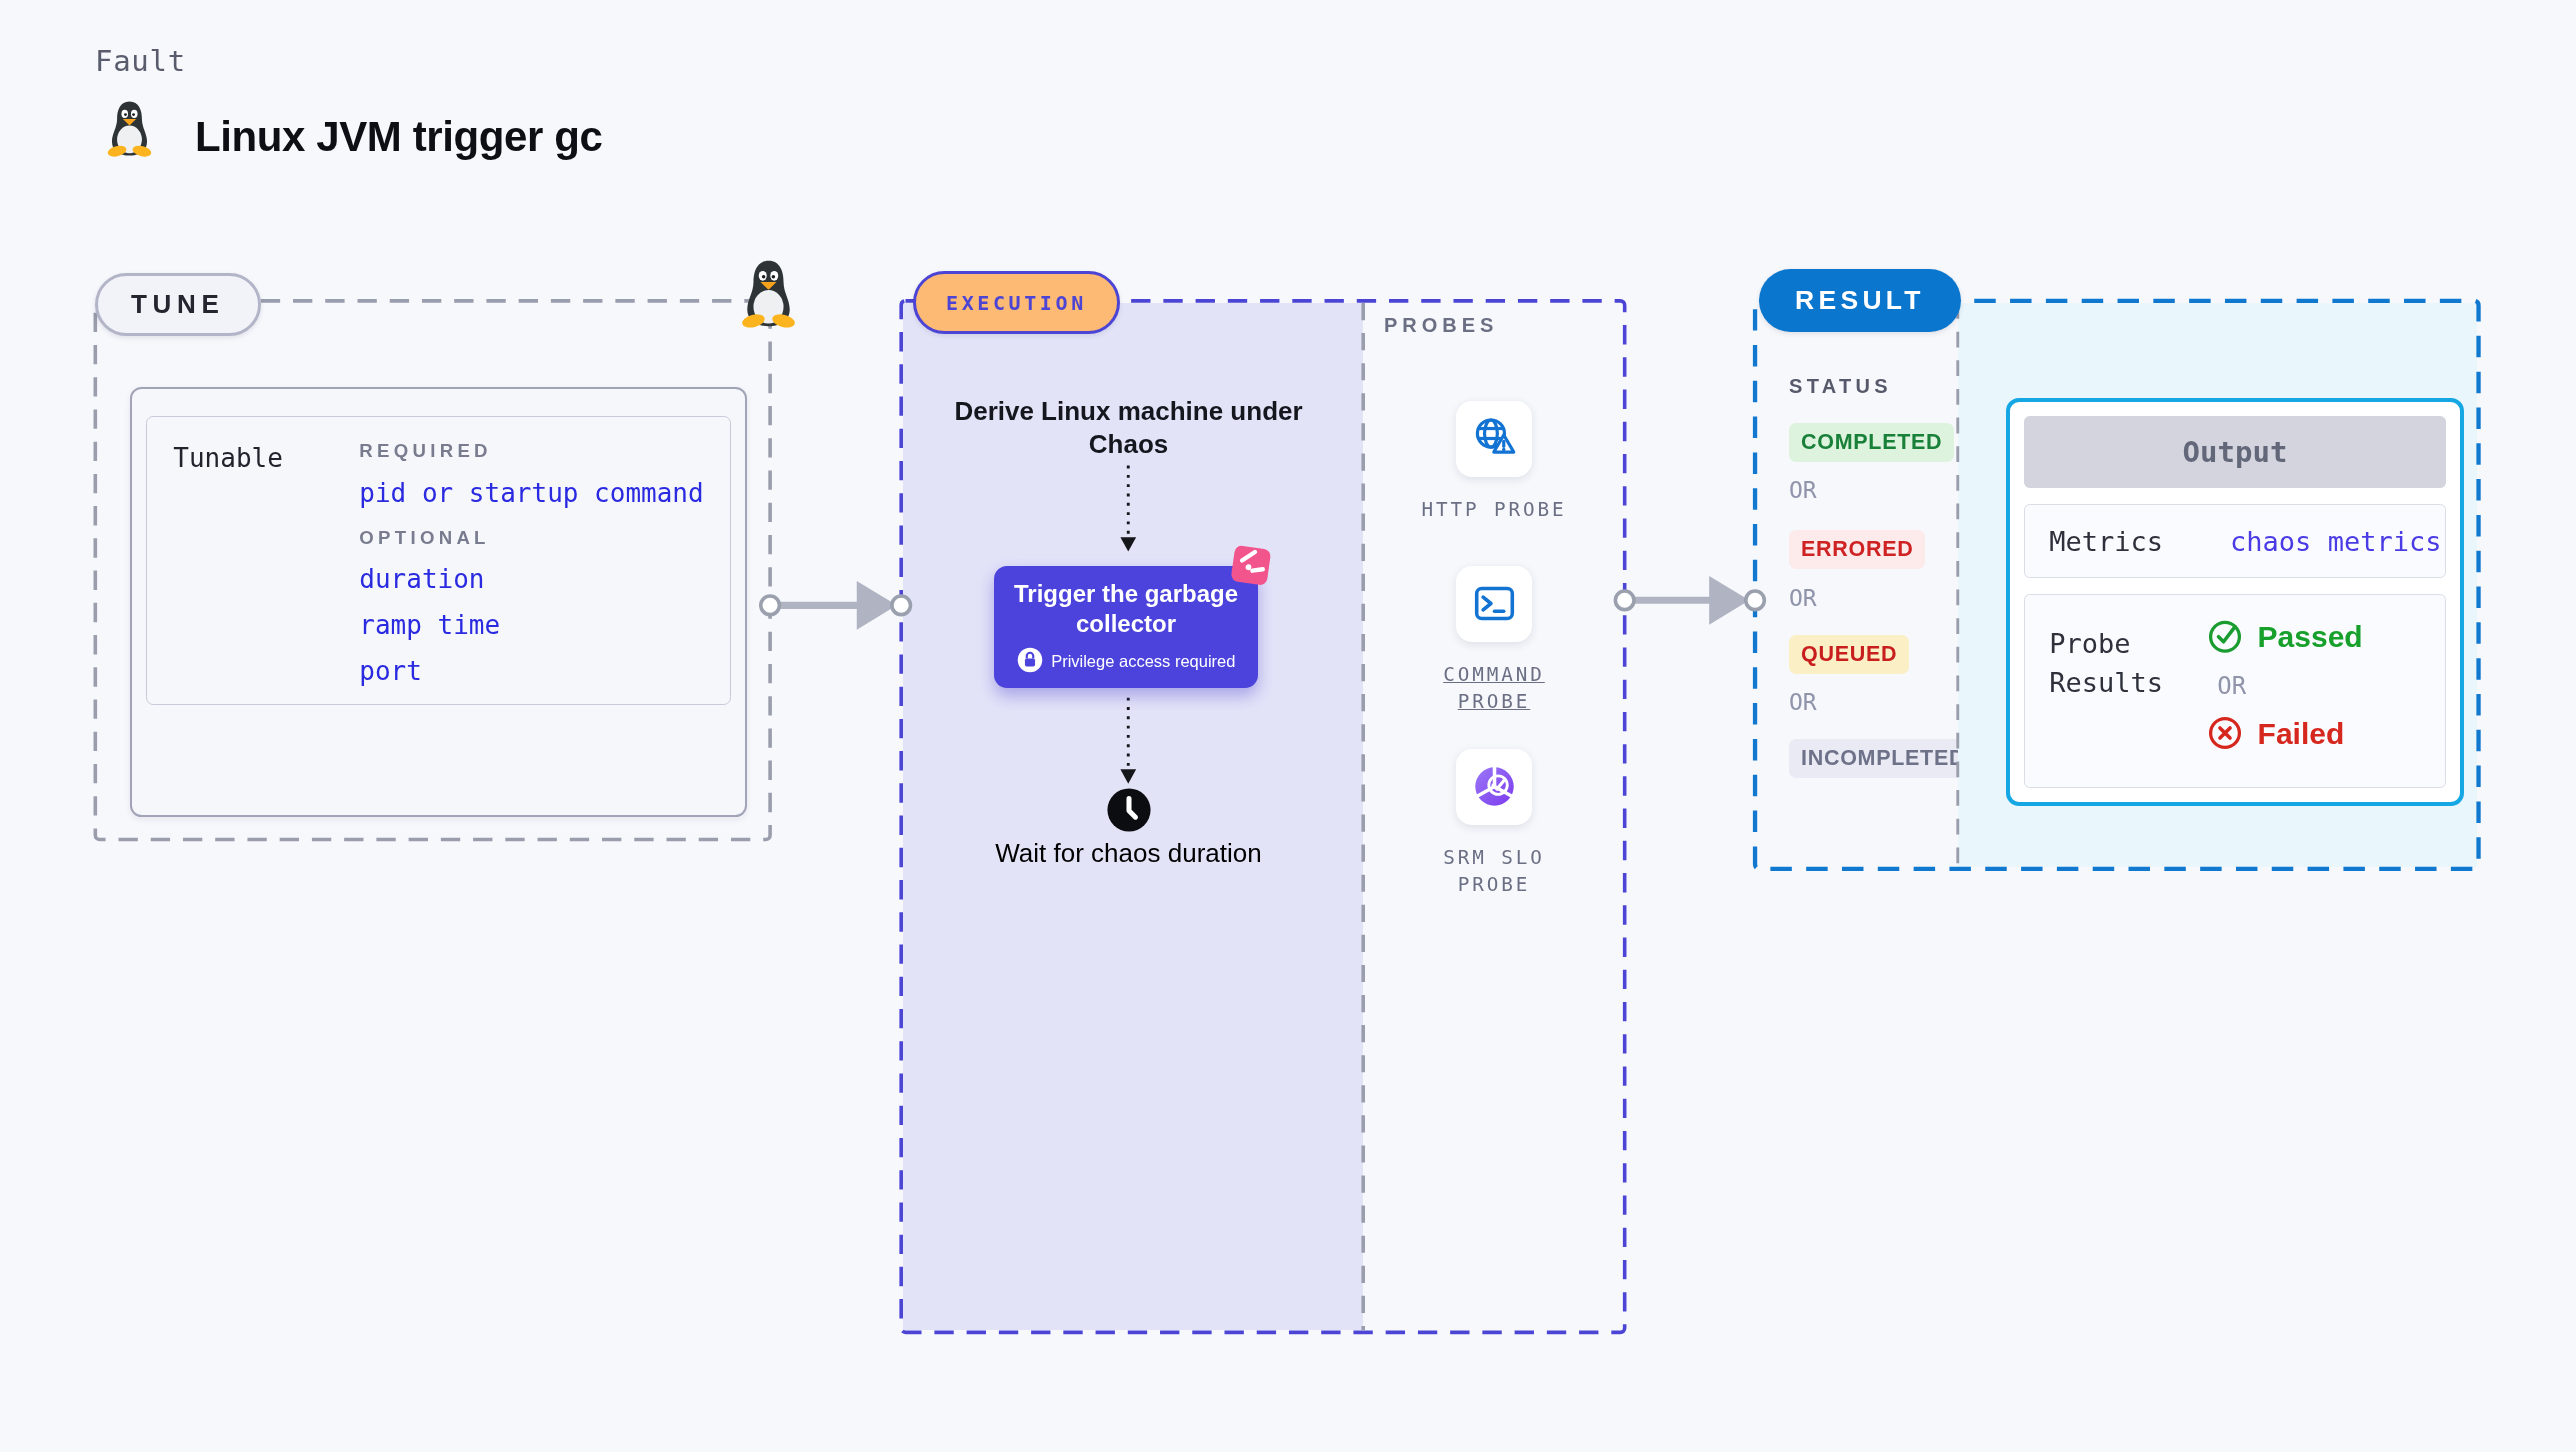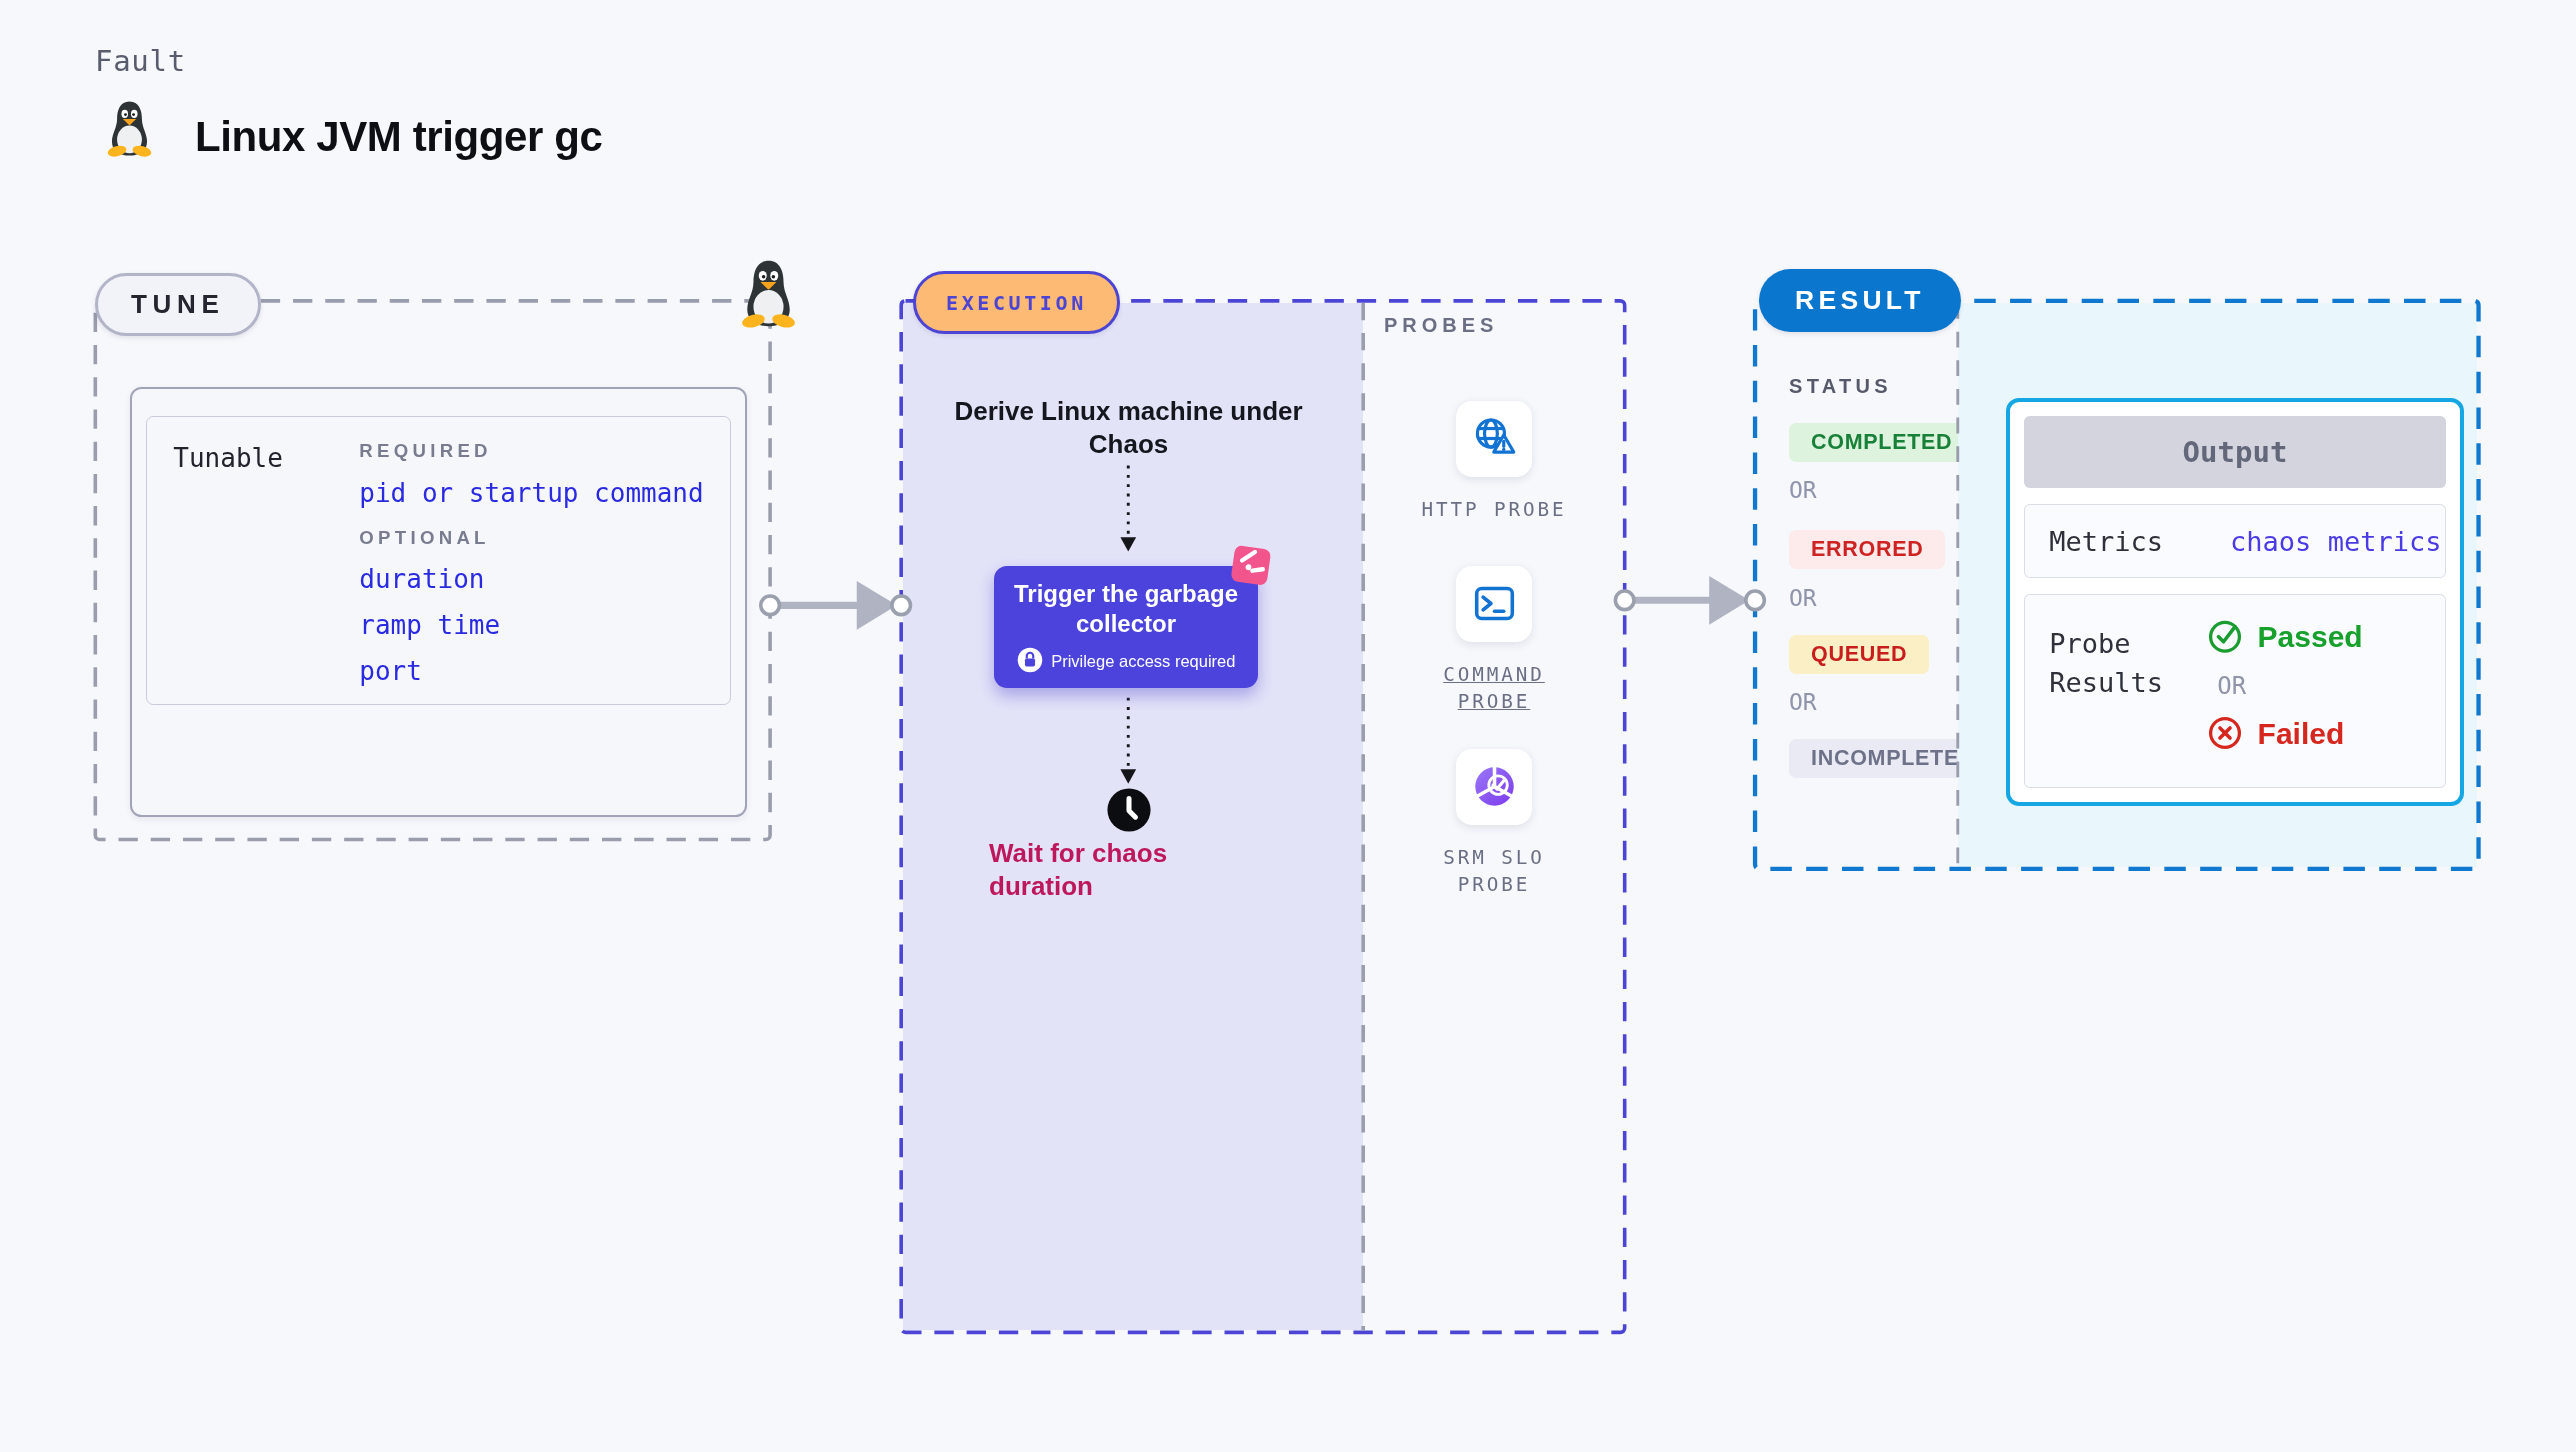--- a/index.html
+++ b/index.html
@@ -50,37 +50,37 @@
   #derive-step{left:953px;top:395px;width:351px;text-align:center;font-size:26px;
                font-weight:700;color:#15171e;line-height:33px;}
   #trigger-box{left:994px;top:566px;width:264px;height:122px;background:#4c43dd;border-radius:13px;
                box-shadow:0 7.2px 15.8px rgba(60,50,200,.35);display:flex;flex-direction:column;
                align-items:center;justify-content:center;z-index:11;}
   #trigger-title{font-size:24px;font-weight:700;color:#fff;text-align:center;line-height:30px;}
   #privilege-row{margin-top:8.6px;display:flex;align-items:center;gap:8.6px;}
   #privilege-text{font-size:16.5px;color:#fff;font-weight:500;}
   #chaos-corner{left:1231px;top:546px;z-index:12;transform:rotate(8deg);}
   #clock-wrap{left:1106px;top:787px;}
-  #wait-step{left:989px;top:837px;width:279px;text-align:left;font-size:26px;
-             font-weight:700;color:#be185d;line-height:33px;}
+  #wait-step{left:989px;top:837px;width:279px;text-align:center;font-size:26px;
+             font-weight:400;color:#000000;line-height:33px;}
   #probes-heading{left:1384px;top:314px;font-size:20px;font-weight:700;letter-spacing:5px;color:#6b6f84;}
   .probe-card{position:absolute;left:1456px;width:76px;height:76px;background:#ffffff;
               border-radius:15.8px;box-shadow:0 2.9px 8.6px rgba(30,34,60,.10);
               display:flex;align-items:center;justify-content:center;}
   .probe-label{position:absolute;left:1403px;width:182px;text-align:center;
                font-family:"DejaVu Sans Mono",monospace;font-size:19.3px;letter-spacing:2.9px;
                color:#6b6f84;line-height:26.5px;}
   #probe1-card{top:401px;} #probe1-label{top:497px;}
   #probe2-card{top:566px;} #probe2-label{top:662px;text-decoration:underline;}
   #probe3-card{top:749px;} #probe3-label{top:845px;}
 
   
   #status-heading{left:1789px;top:375px;font-size:20px;font-weight:700;letter-spacing:4.3px;color:#56596a;}
   .badge{position:absolute;left:1789px;height:39px;display:inline-flex;align-items:center;
-         padding:0 22px;border-radius:7.2px;font-size:21.5px;font-weight:800;letter-spacing:0.7px;}
+         padding:0 12px;border-radius:7.2px;font-size:21.5px;font-weight:800;letter-spacing:0.7px;}
   .or-txt{position:absolute;left:1789px;font-family:"DejaVu Sans Mono",monospace;
           font-size:23px;color:#9094ab;}
   #badge-completed{top:423px;background:#ddf3de;color:#188038;}
   #or-1{top:477px;}
   #badge-errored{top:530px;background:#fdeaea;color:#cf2323;}
   #or-2{top:585px;}
   #badge-queued{top:635px;background:#faefc5;color:#c81e1e;}
   #or-3{top:689px;}
   #badge-incompleted{top:739px;background:#e9eaf4;color:#6e7288;}
 

